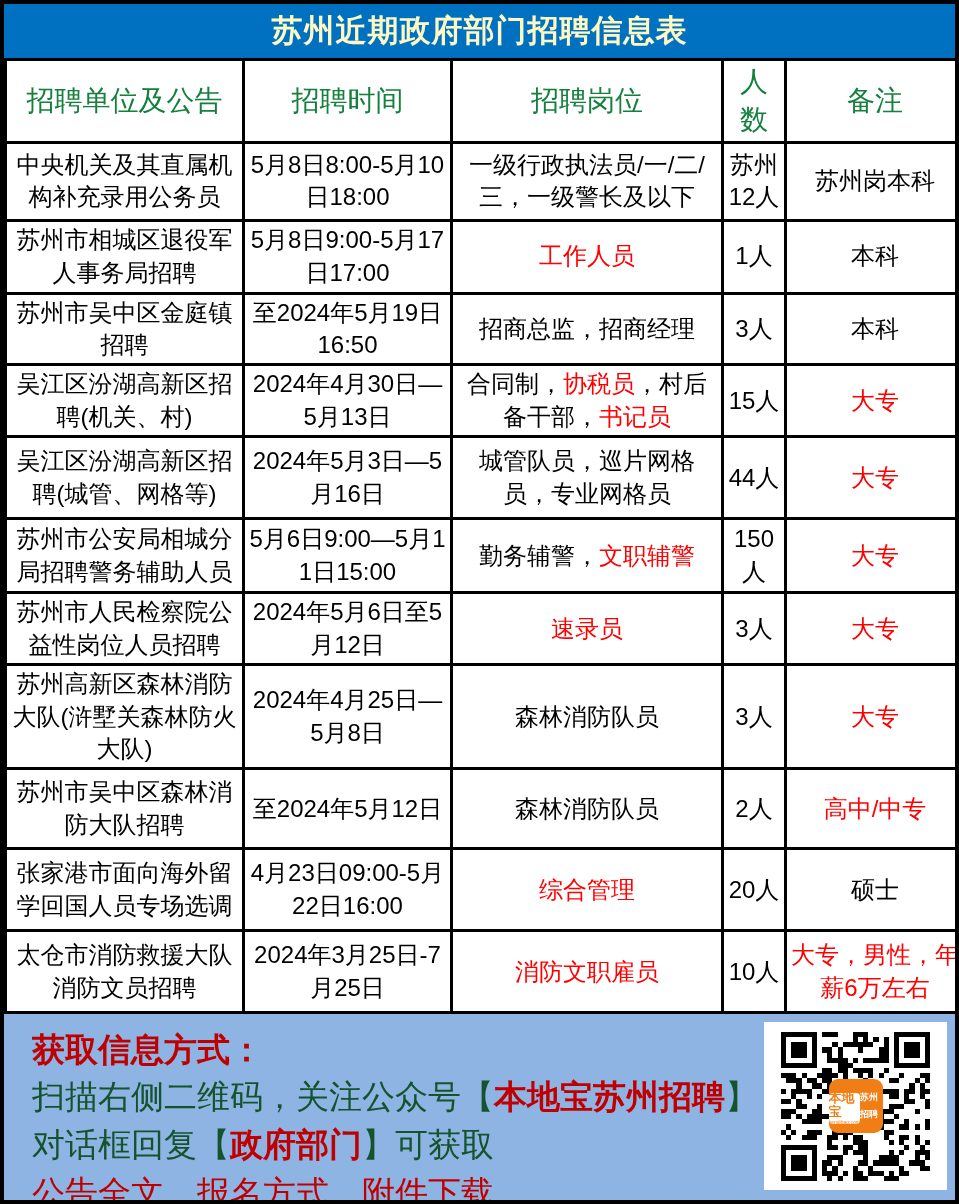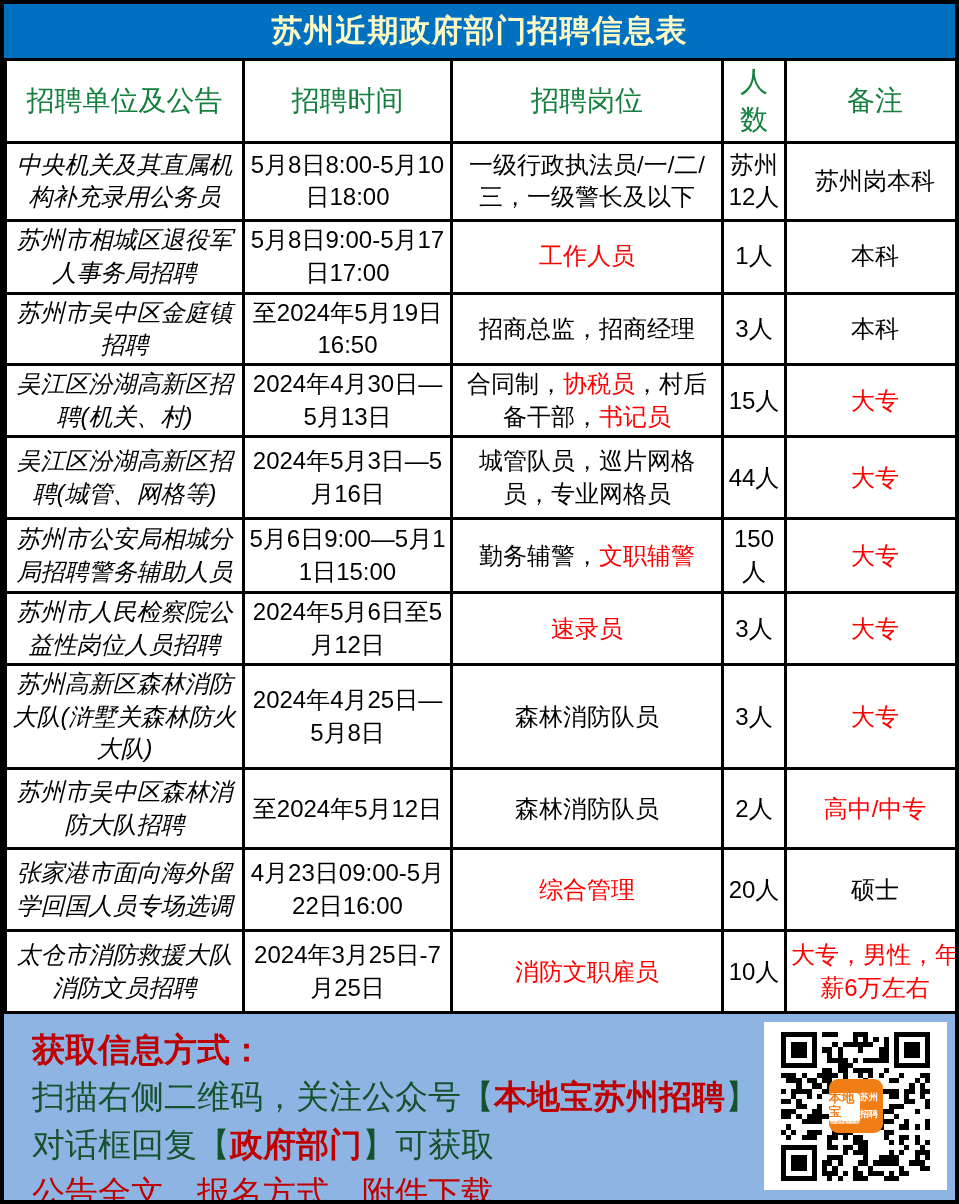--- a/index.html
+++ b/index.html
@@ -17,21 +17,21 @@
   table.recruit {
     width:100%; flex:none; border-collapse:collapse; table-layout:fixed;
   }
   table.recruit th, table.recruit td {
     border:3px solid #000; box-sizing:border-box;
     text-align:center; vertical-align:middle;
     padding:2px 4px; word-break:break-all; line-height:1.35;
   }
   table.recruit th { font-size:28px; font-weight:normal; height:66px; color:#15803d; }
   table.recruit td { font-size:24px; color:#000; }
-  td.unit-cell { color:#157FD1;font-style:italic; }
+  td.unit-cell { color:#157FD1; }
   .seg-black { color:#000000; }
   .seg-red { color:#FF0000; }
   .footer {
     flex:1; background:#8DB4E2; position:relative;
     box-sizing:border-box; padding:12px 0 0 28px;
   }
   .footer-heading {
     color:#C00000; font-weight:bold; font-size:33px; line-height:47px;
   }
   .footer-line { font-size:33px; line-height:48px; color:#000; white-space:nowrap; }

